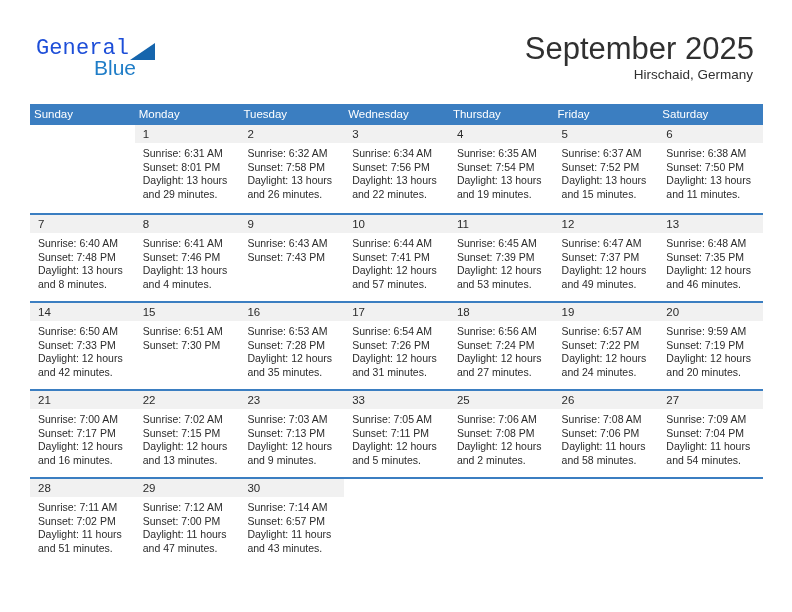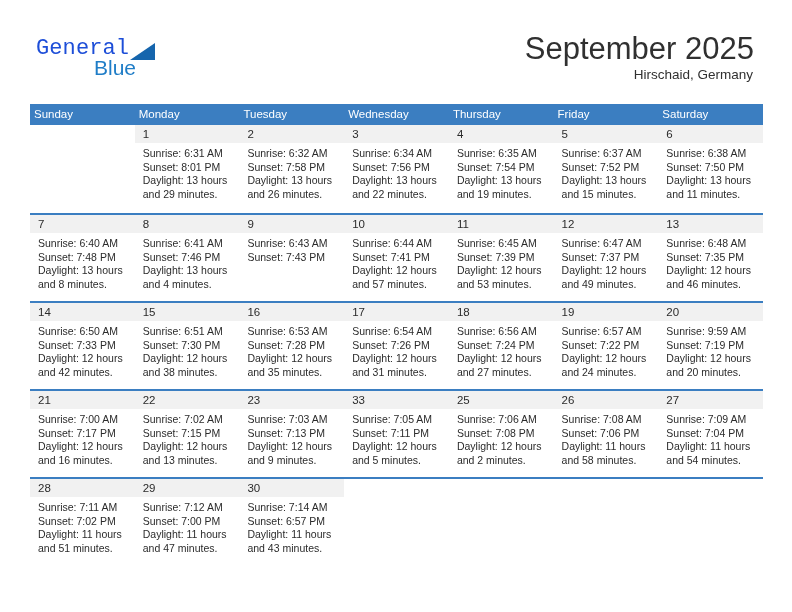--- a/index.html
+++ b/index.html
@@ -285,21 +285,20 @@
               <div>Sunrise: 6:50 AM</div>
               <div>Sunset: 7:33 PM</div>
               <div class="dl">Daylight: 12 hours and 42 minutes.</div>
             </div>
           </div>
           <div class="cell">
             <div class="daynum">15</div>
             <div class="detail">
               <div>Sunrise: 6:51 AM</div>
               <div>Sunset: 7:30 PM</div>
-              <div class="dl">Daylight: 12 hours and 38 minutes.</div>
             </div>
           </div>
           <div class="cell">
             <div class="daynum">16</div>
             <div class="detail">
               <div>Sunrise: 6:53 AM</div>
               <div>Sunset: 7:28 PM</div>
               <div class="dl">Daylight: 12 hours and 35 minutes.</div>
             </div>
           </div>

